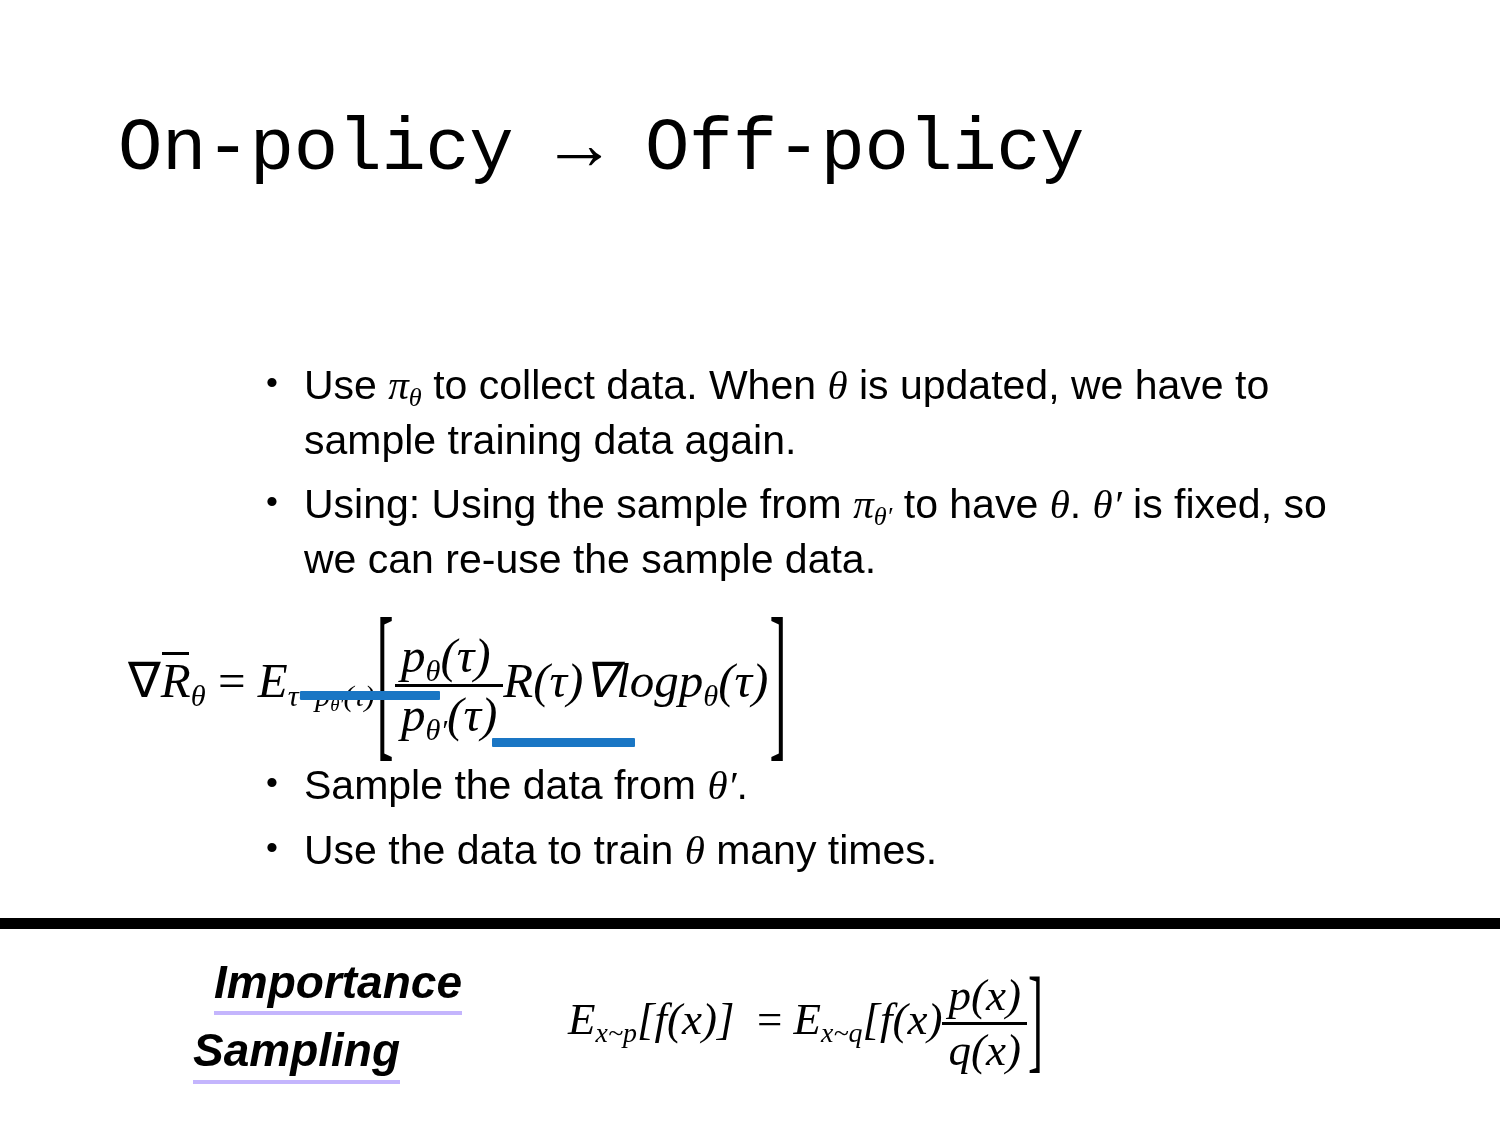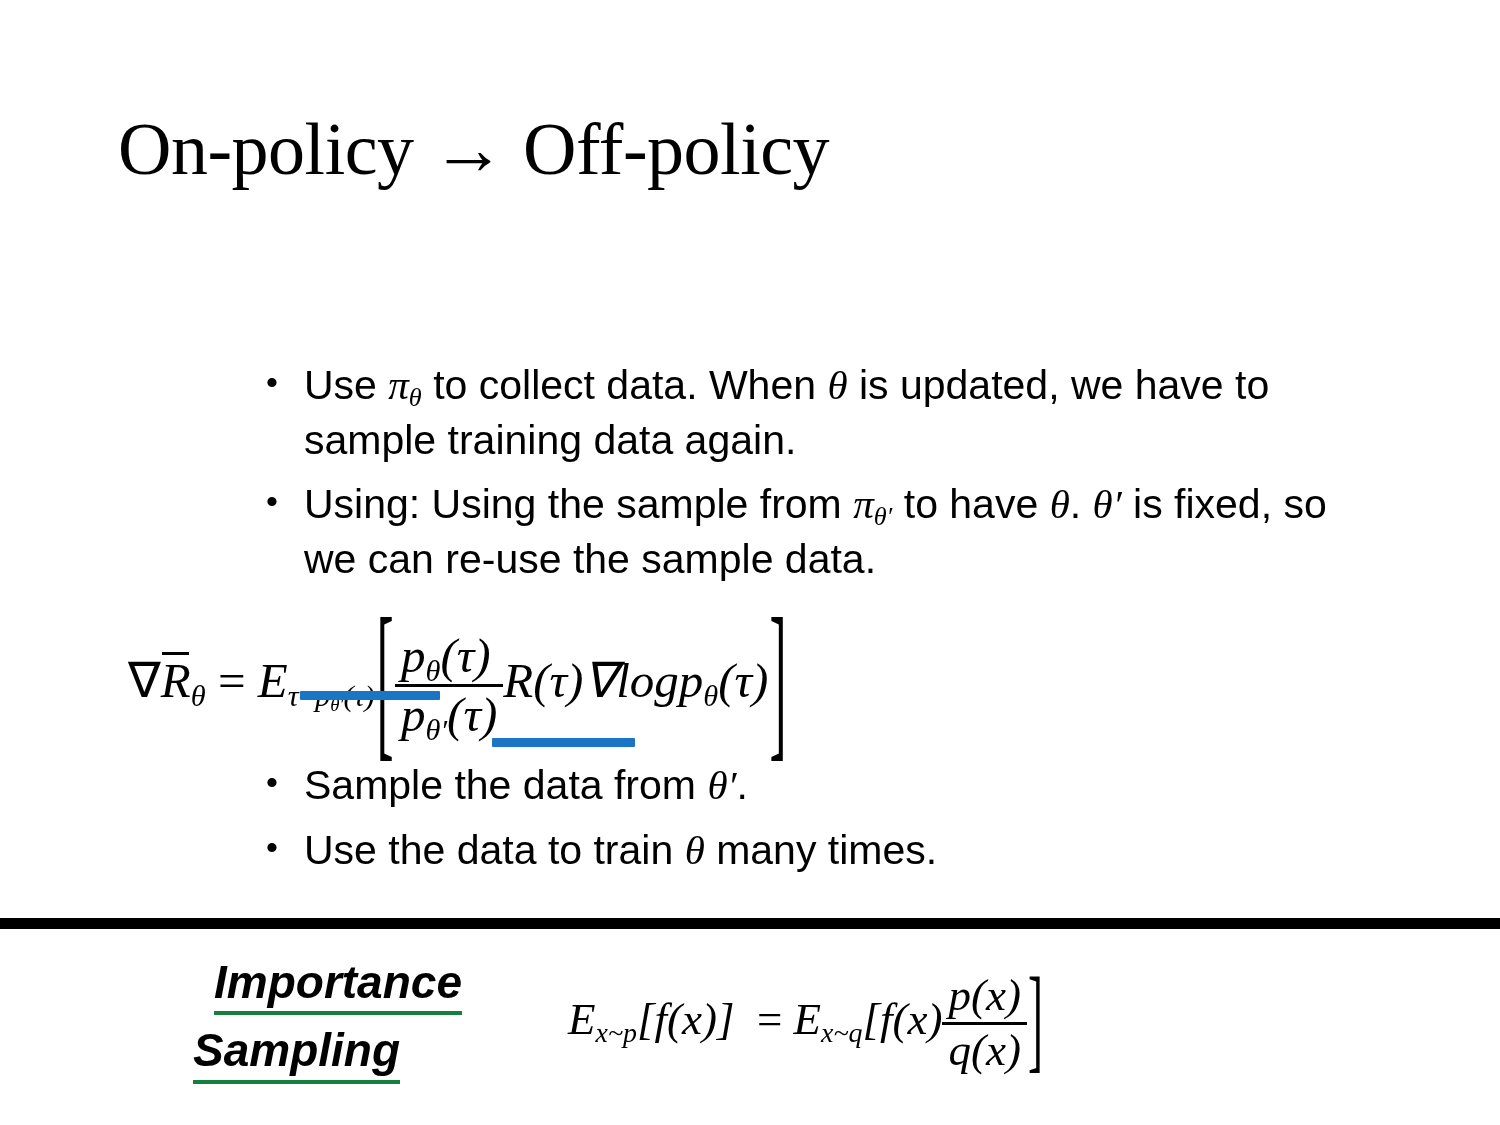--- a/index.html
+++ b/index.html
@@ -24,21 +24,21 @@
   
   .slide-title {
     position: absolute;
     left: 118px;
     top: 112px;
     font-size: 74px;
     line-height: 1.0;
     font-weight: 400;
     letter-spacing: -0.5px;
     white-space: nowrap;
-    font-family: Liberation Serif, serif;
+    font-family: Liberation Mono, monospace;
   }
 
   
   .math {
     font-family: "Liberation Serif", serif;
     font-style: italic;
     white-space: nowrap;
     line-height: 1;
   }
   .math .up { font-style: normal; }
@@ -174,21 +174,21 @@
     width: 290px;
     font-family: "Liberation Sans", sans-serif;
     font-weight: bold;
     font-style: italic;
     font-size: 46px;
     line-height: 1.18;
     text-align: center;
   }
   .is-label span {
     display: inline-block;
-    border-bottom: 4px solid #15803d;
+    border-bottom: 4px solid #c4b5fd;
     padding-bottom: 2px;
   }
   .is-line2 { text-align: left; margin-top: 8px; }
 
   .eq3 {
     position: absolute;
     left: 568px;
     top: 972px;
     font-size: 45px;
   }

